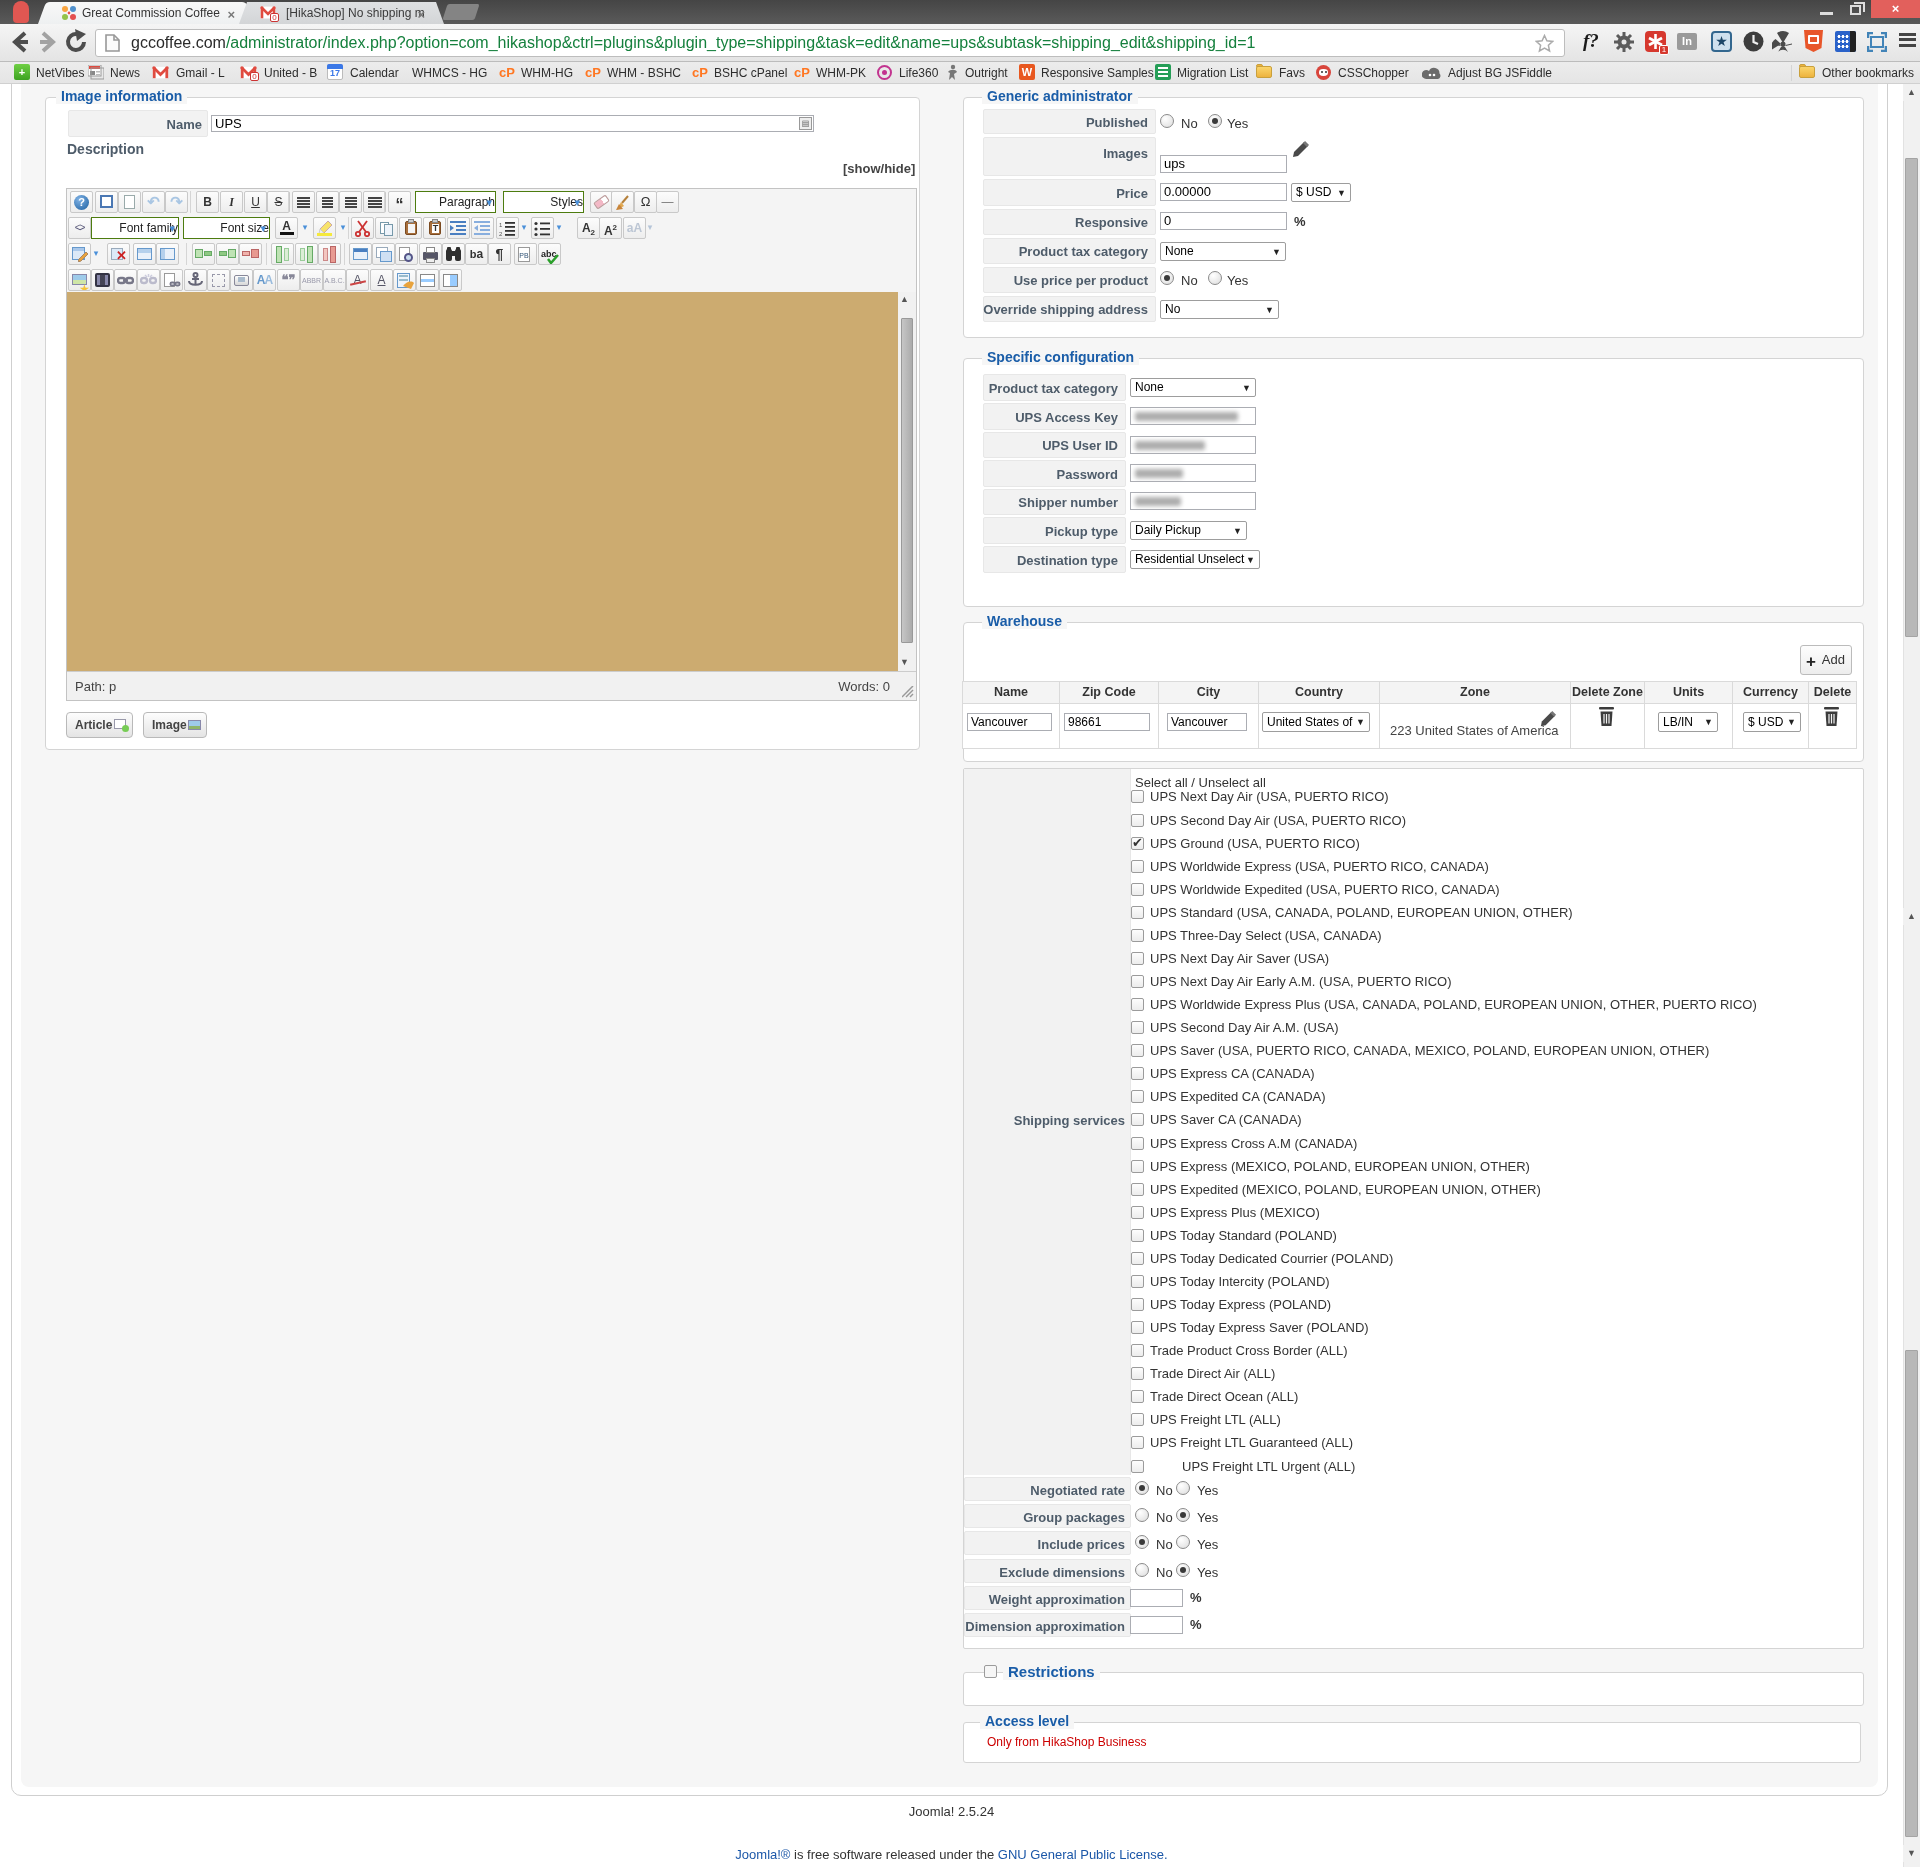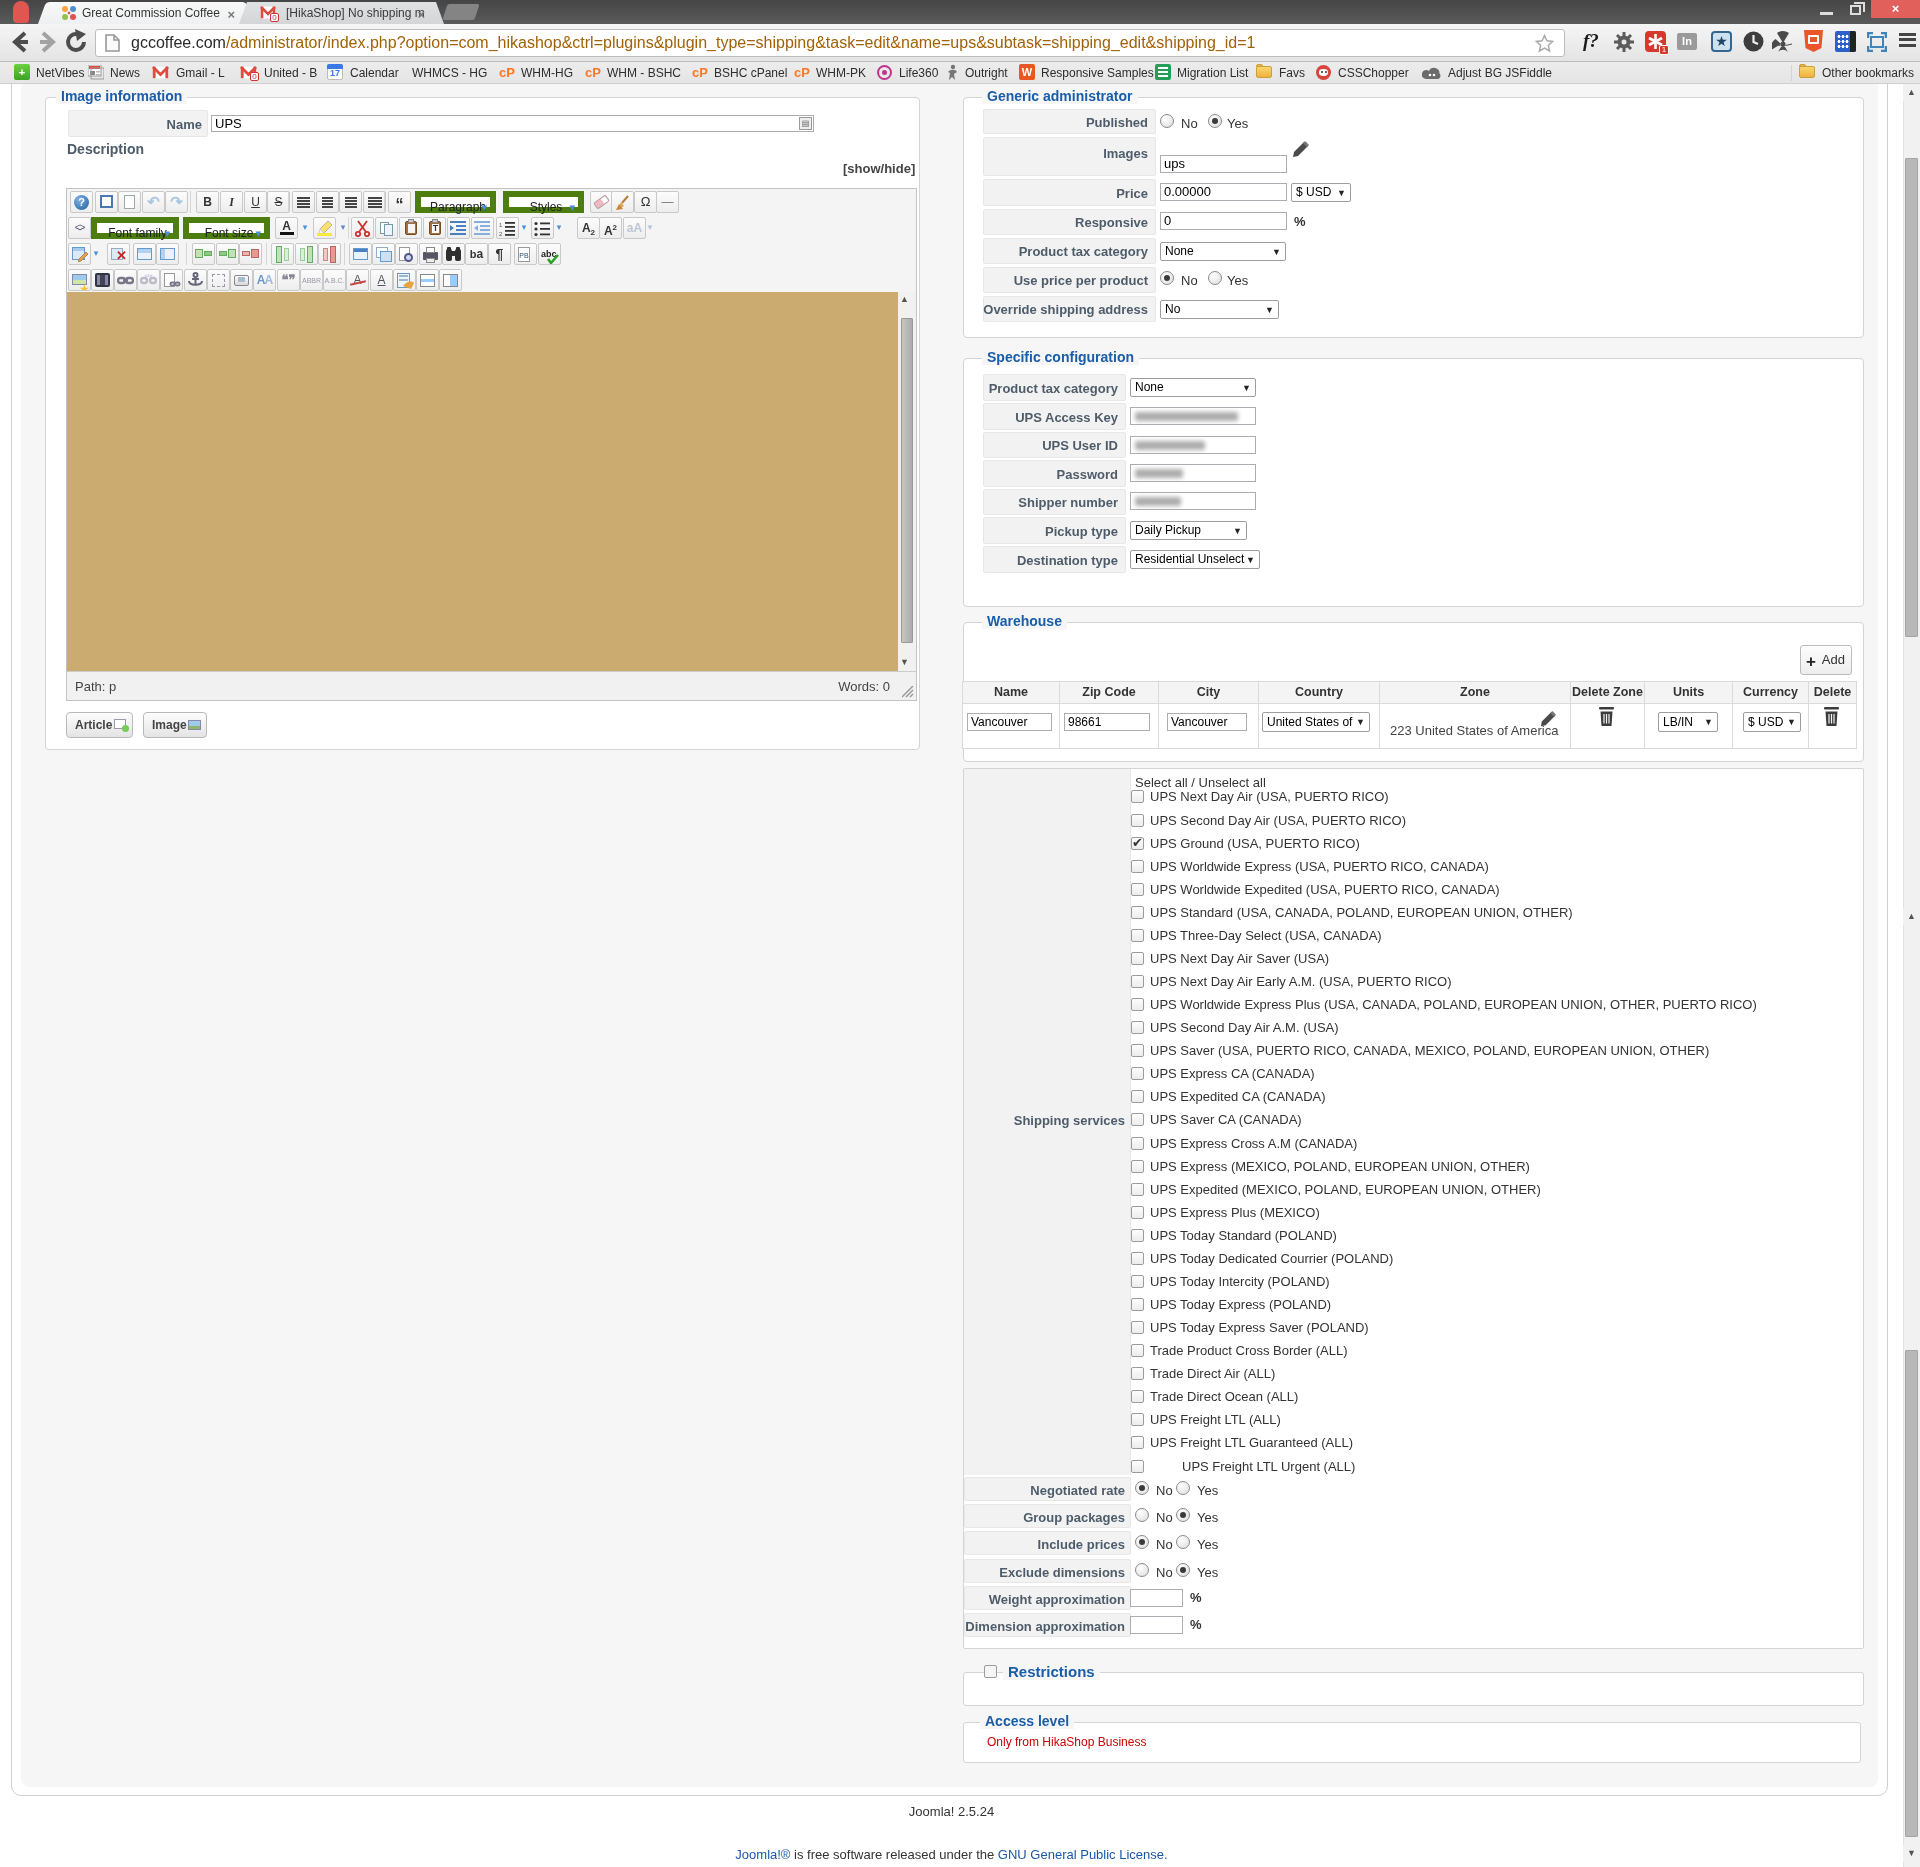--- a/index.html
+++ b/index.html
@@ -14,21 +14,21 @@
 #tab2{left:250px;width:183px;background:linear-gradient(#dfe1e3,#d3d5d7)}
 .tabsk{position:absolute;top:0;width:14px;height:22px;background:inherit}
 #newtab{position:absolute;left:445px;top:4px;width:32px;height:16px;background:#848484;transform:skewX(-18deg);border-radius:2px}
 #btnclose{position:absolute;left:1871px;top:0;width:49px;height:18px;background:#e2605c;color:#fff;text-align:center;font-size:13px;line-height:17px;font-weight:bold}
 #btnmin{position:absolute;left:1820px;top:12px;width:13px;height:3px;background:#ddd}
 #btnrest{position:absolute;left:1850px;top:5px;width:11px;height:10px;border:2px solid #ddd}
 #btnrest:before{content:"";position:absolute;left:2px;top:-5px;width:9px;height:8px;border:2px solid #ddd;border-left:none;border-bottom:none}
 #toolbar{left:0;top:24px;width:1920px;height:38px;background:linear-gradient(#f5f5f5,#e4e4e4);border-bottom:1px solid #bcbcbc;z-index:50}
 #urlbar{position:absolute;left:95px;top:5px;width:1470px;height:28px;background:#fff;border:1px solid #bdbdbd;border-radius:3px}
 #urltext{position:absolute;left:35px;top:4px;font-size:16px;color:#2b2b2b;white-space:nowrap}
-#urltext span{color:#a16207}
+#urltext span{color:#15803d}
 .navarr{position:absolute;top:3px;width:30px;height:30px}
 
 #bmbar{left:0;top:62px;width:1920px;height:22px;background:linear-gradient(#ececec,#e5e5e5);border-bottom:1px solid #d0d0d0;z-index:50}
 .bm{position:absolute;top:4px;font-size:12px;color:#2d2d2d;white-space:nowrap}
 .bmi{position:absolute;top:2px;width:16px;height:16px;border-radius:2px;font-size:11px;font-weight:bold;color:#fff;text-align:center;line-height:16px}
 .cpi{position:absolute;top:3px;font-size:13px;font-weight:bold;color:#ff7722}
 
 #page{left:0;top:0;width:1920px;height:1867px;background:#fff}
 #wrap{left:11px;top:40px;width:1877px;height:1756px;border:1px solid #cfcfcf;border-radius:10px;background:#fff}
 #panel{left:21px;top:44px;width:1857px;height:1743px;background:#f6f6f6;border-radius:8px}
@@ -236,21 +236,21 @@
       <circle cx="12" cy="8" r="1.3" fill="#fff"></circle>
     </svg>
  <div class="bm" style="left:1448px">Adjust BG JSFiddle</div>
  <div class="ab" style="left:1799px;top:4px;width:16px;height:12px;background:linear-gradient(#fbd56b,#edb33e);border:1px solid #c9a03c;border-radius:2px"></div>
  <div class="ab" style="left:1799px;top:2px;width:7px;height:3px;background:#edb33e;border:1px solid #c9a03c;border-radius:2px 2px 0 0"></div>
  <div class="bm" style="left:1822px">Other bookmarks</div>
     <div class="ab" style="left:1791px;top:3px;width:1px;height:16px;background:#d4d4d4"></div>
 </div>
 <style>
 .tb{position:absolute;width:23px;height:22px;background:linear-gradient(#fcfcfc,#ededed);border:1px solid #c9c9c9;border-radius:2px;font-style:normal;font-weight:normal;font-size:12px;color:#333;text-align:center;line-height:20px;overflow:hidden}
-.tbdd{position:absolute;height:22px;background:#fff;border:6px solid #4d7c0f;font-size:12px;color:#222;line-height:20px;padding-left:5px;text-align:center}
+.tbdd{position:absolute;height:22px;background:#fff;border:1px solid #4d7c0f;font-size:12px;color:#222;line-height:20px;padding-left:5px;text-align:right}
 .tbdd:after{content:"▾";position:absolute;right:3px;top:0px;color:#4a90d9;font-size:11px}
 .tarr{position:absolute;width:10px;height:22px;font-size:9px;color:#4a90d9;text-align:center;line-height:20px}
 .lines{display:inline-block;width:13px;height:11px;margin-top:5px}
 .sep{position:absolute;width:1px;height:22px;background:#d5d5d5}
 </style>
 
 <div class="fs ab" style="left:45px;top:97px;width:875px;height:653px">
  <div class="leg">Image information</div>
 </div>
 <div class="cell ab" style="left:68px;top:110px;width:140px;height:27px"></div>

